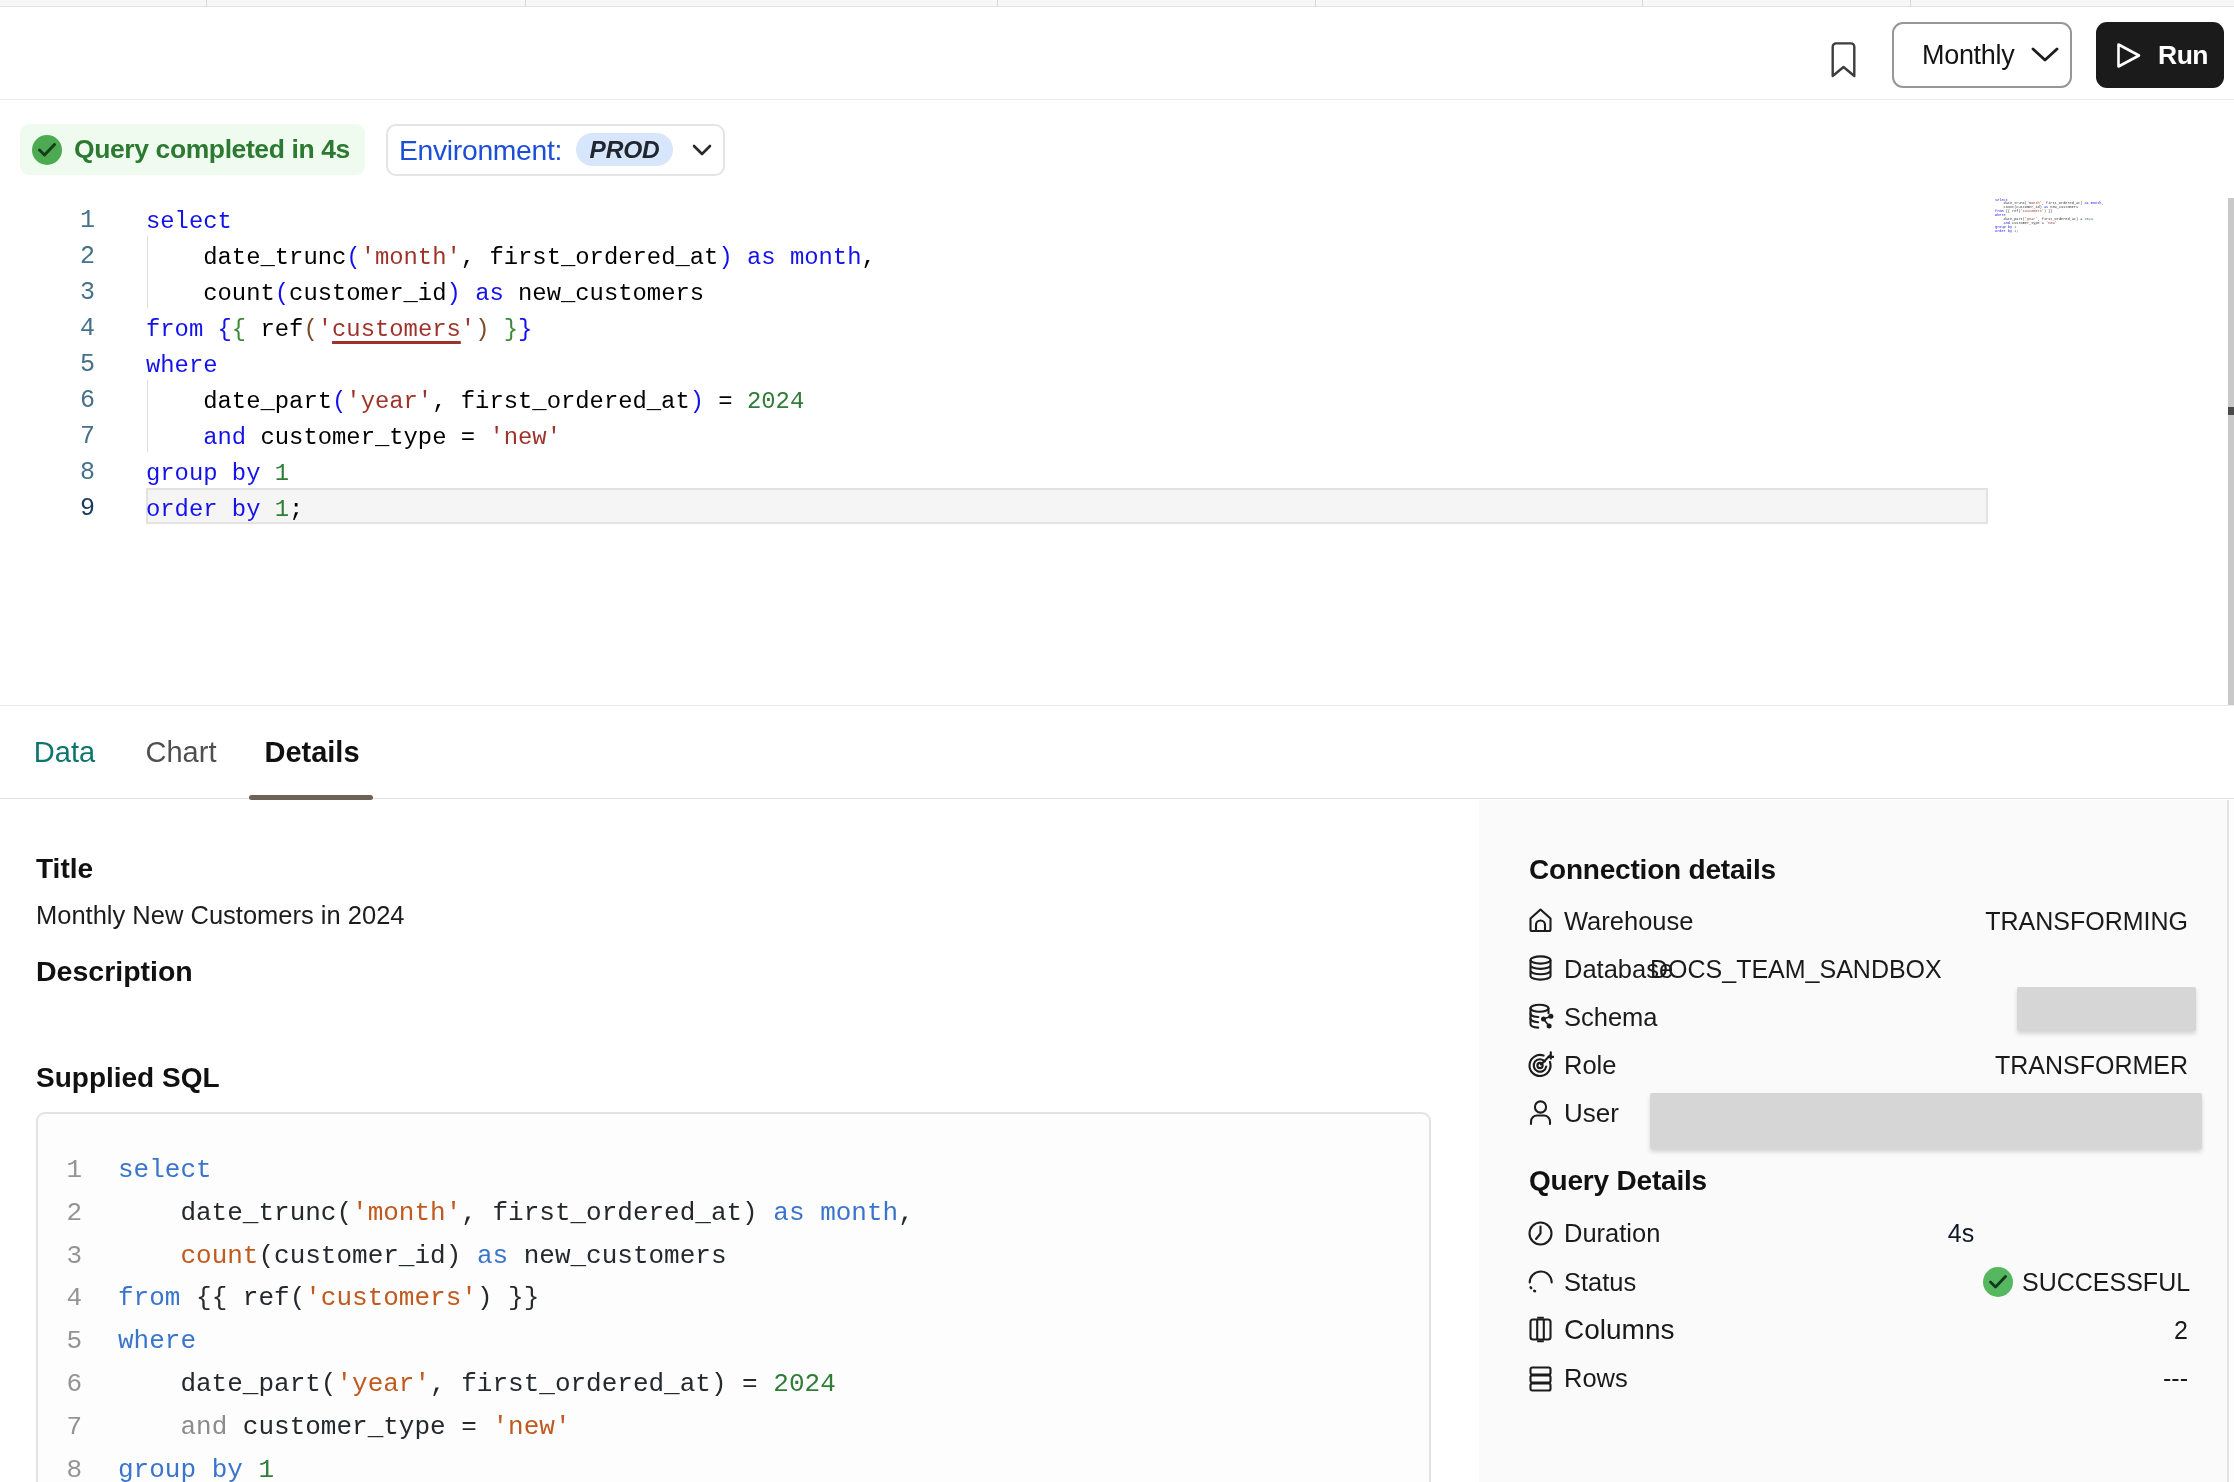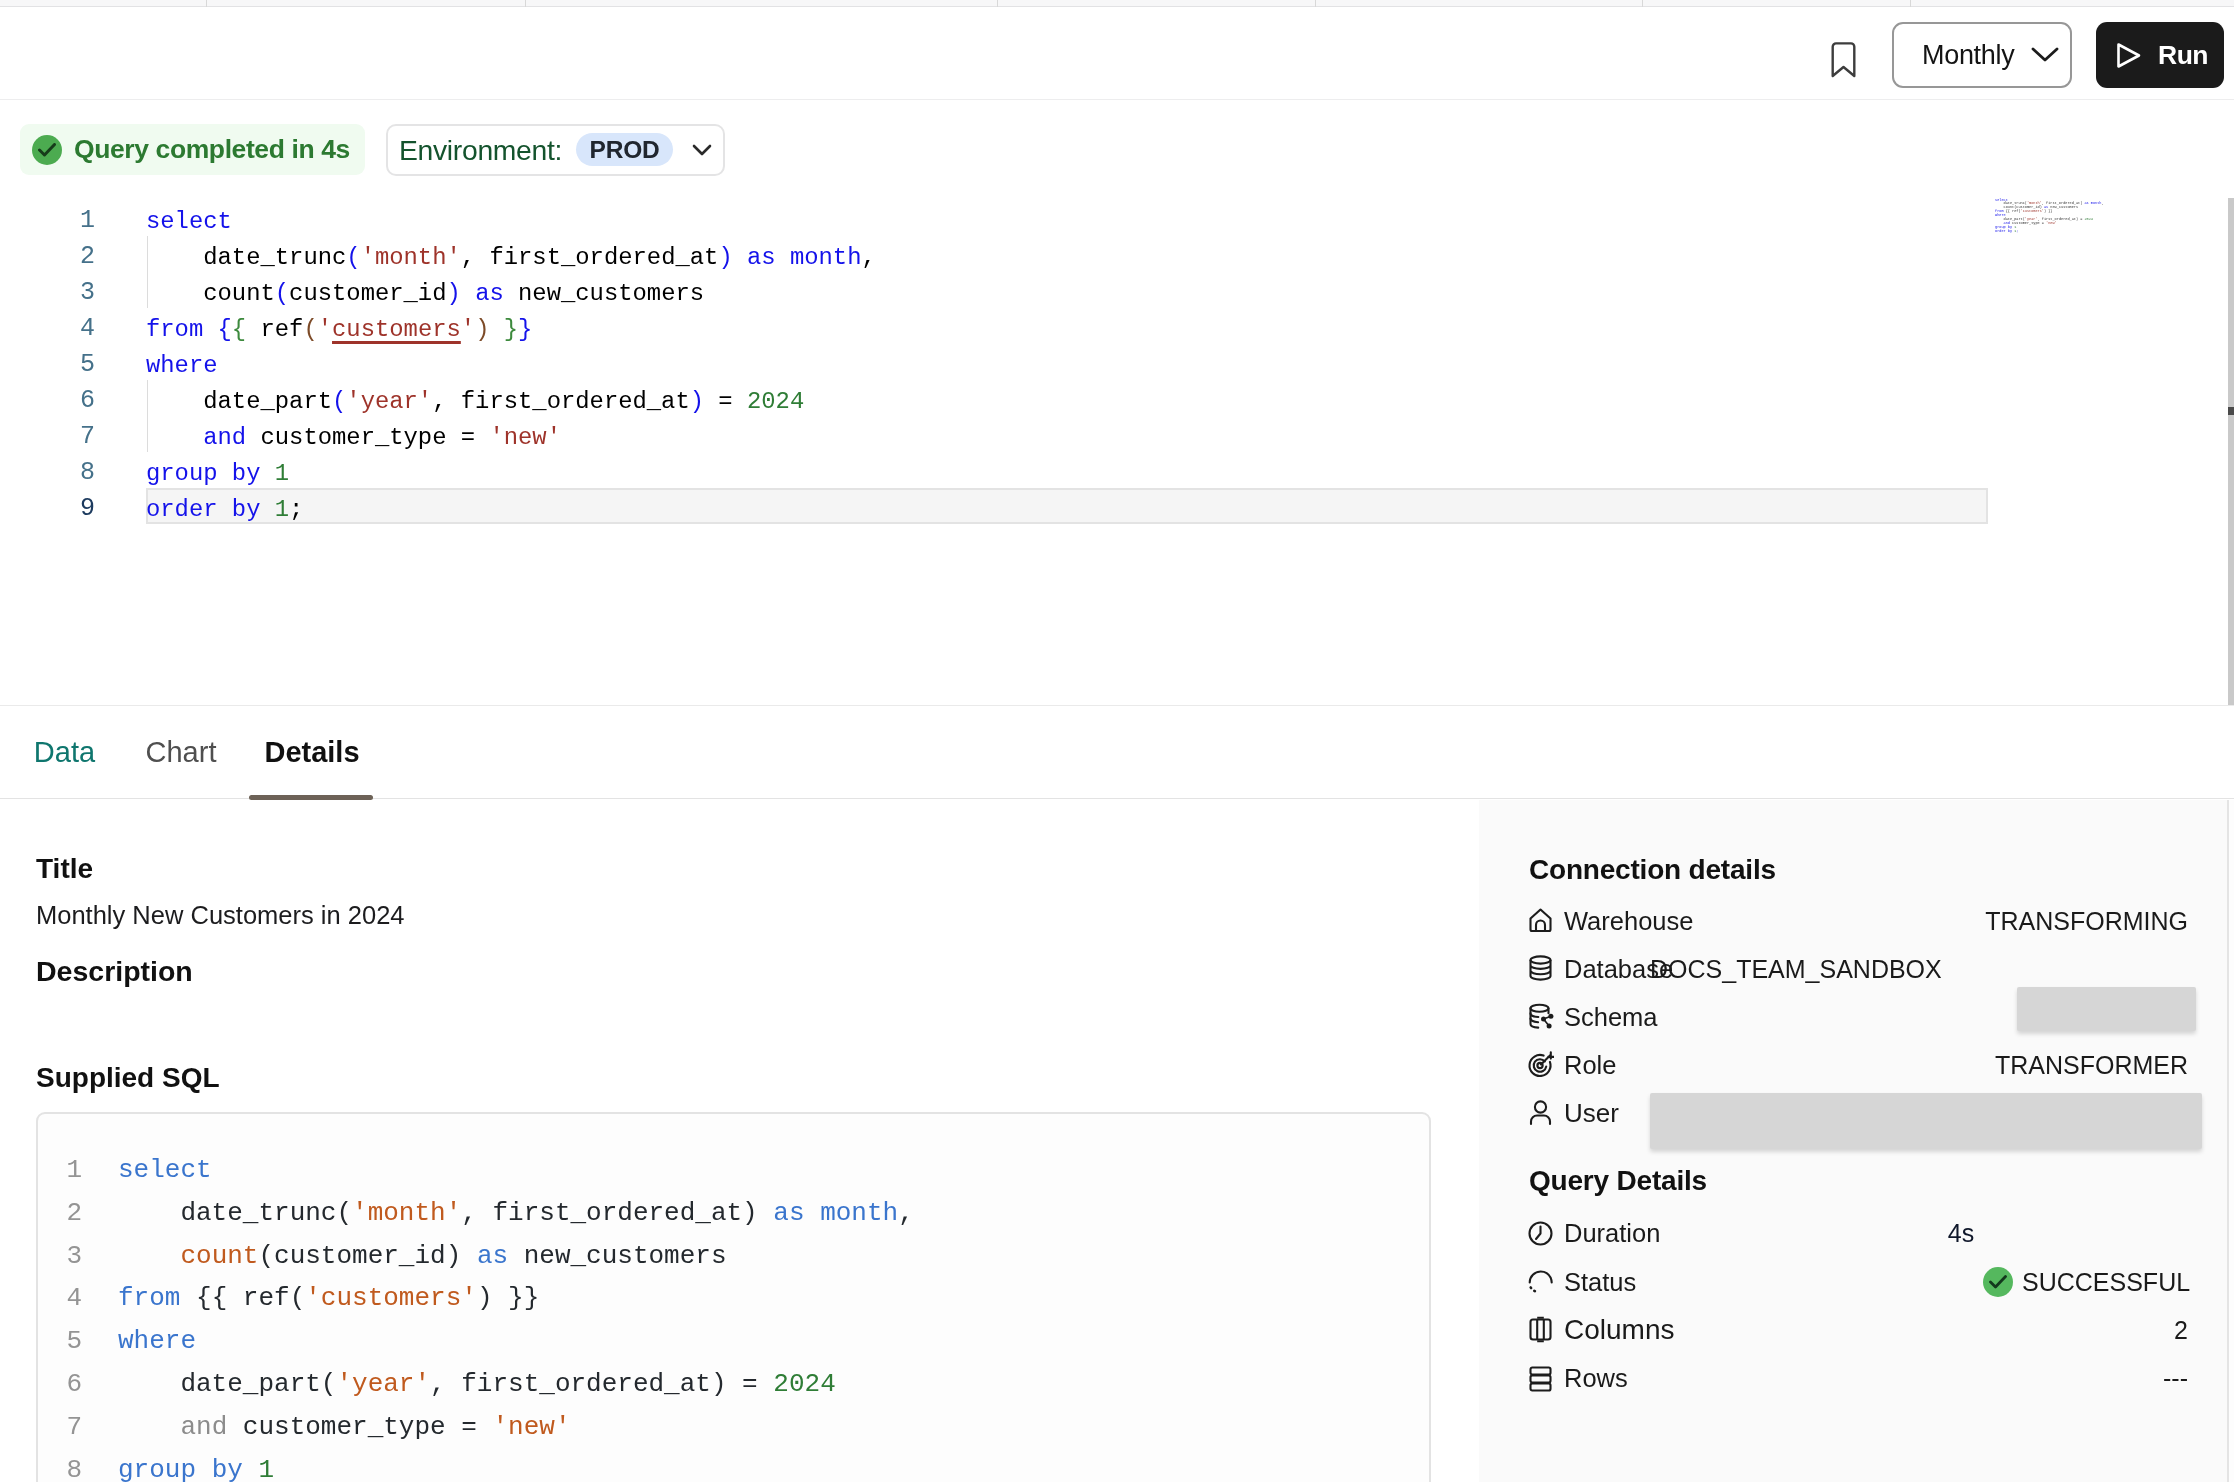--- a/index.html
+++ b/index.html
@@ -49,23 +49,23 @@
   <div class="abs" style="left:2158px;top:22px;height:66px;line-height:66px;font-size:26.5px;letter-spacing:-0.5px;color:#fff;font-weight:700;">Run</div>
 
   <div class="abs" style="left:20px;top:124px;width:345px;height:51px;background:#f0fbf0;border-radius:9px;"></div>
   <div class="abs" style="left:32px;top:135px;width:30px;height:30px;border-radius:50%;background:#4cab50;"></div>
   <svg class="abs" style="left:38px;top:143px;" width="18" height="14" viewBox="0 0 18 14">
     <path d="M1.5 7 L6.5 12 L16.5 1.5" fill="none" stroke="#163c1a" stroke-width="3" stroke-linecap="round" stroke-linejoin="round"></path>
   </svg>
   <div class="abs" style="left:74px;top:124px;height:51px;line-height:51px;font-size:26.5px;color:#2c7a31;font-weight:700;letter-spacing:-0.4px;">Query completed in 4s</div>
 
   <div class="abs" style="left:386px;top:124px;width:339px;height:52px;background:#fff;border:2px solid #e4e4e5;border-radius:10px;"></div>
-  <div class="abs" style="left:399px;top:125px;height:51px;line-height:51px;font-size:28.3px;color:#14532d;letter-spacing:-0.3px;">Environment:</div>
+  <div class="abs" style="left:399px;top:125px;height:51px;line-height:51px;font-size:28.3px;color:#1d4ed8;letter-spacing:-0.3px;">Environment:</div>
   <div class="abs" style="left:576px;top:133px;width:97px;height:33px;background:#d8e6fb;border-radius:17px;"></div>
-  <div class="abs" style="left:576px;top:133px;width:97px;height:33px;line-height:33px;font-size:24.5px;font-weight:700;color:#20262f;text-align:center;letter-spacing:-0.2px;">PROD</div>
+  <div class="abs" style="left:576px;top:133px;width:97px;height:33px;line-height:33px;font-size:24.5px;font-weight:700;color:#20262f;text-align:center;letter-spacing:-0.2px;font-style:italic;">PROD</div>
   <svg class="abs" style="left:692px;top:144px;" width="20" height="12" viewBox="0 0 20 12">
     <path d="M2 2 L10 10 L18 2" fill="none" stroke="#2a2a2a" stroke-width="2.6" stroke-linecap="round" stroke-linejoin="round"></path>
   </svg>
 
   <div id="editor" class="abs" style="left:0;top:182px;width:2234px;height:523px;background:#fff;">
 
     <div class="abs" style="left:146px;top:306px;width:1842px;height:36px;background:#f5f5f5;border:2px solid #e3e3e3;"></div>
 
     <div class="abs" style="left:147px;top:54px;width:1px;height:72px;background:#dcdcdc;"></div>
     <div class="abs" style="left:147px;top:198px;width:1px;height:72px;background:#dcdcdc;"></div>

